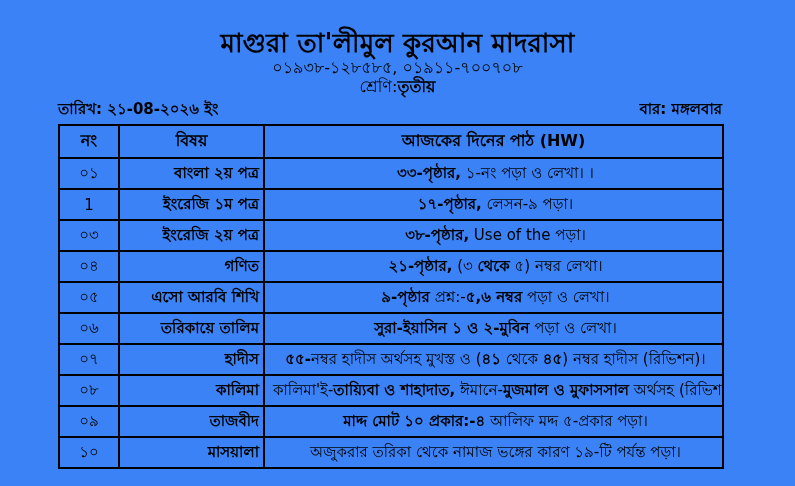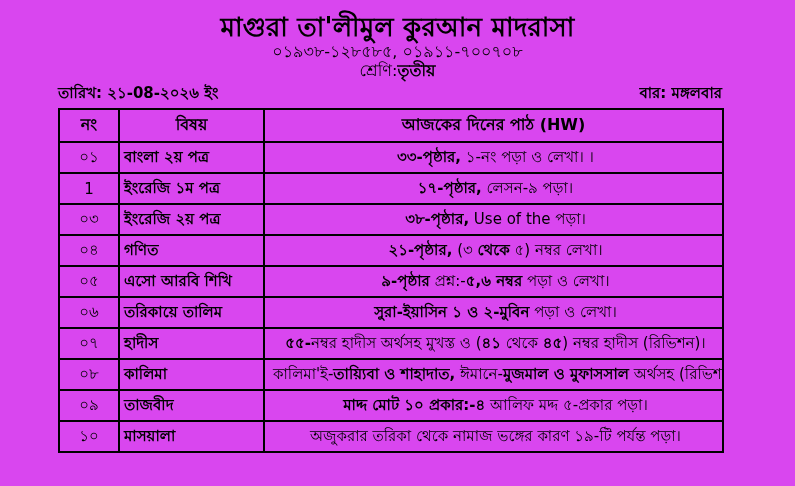--- a/index.html
+++ b/index.html
@@ -7,23 +7,23 @@
     padding: 0;
     background: #ffffff;
     color: #000000;
     font-family: "DejaVu Sans", sans-serif;
   }
   .page {
     position: relative;
     width: 795px;
     height: 486px;
     box-sizing: border-box;
-    padding-top: 12px;
+    padding-top: 28px;
     overflow: hidden;
-    background: #d946ef;
+    background: #3b82f6;
   }
   .head { text-align: center; line-height: 1.18; }
   .title {
     margin: 0;
     font-size: 26px;
     font-weight: bold;
     letter-spacing: 0.2px;
   }
   .addr  { font-size: 16px; margin-top: 1px; }
   .phone { font-size: 16px; }
@@ -50,21 +50,21 @@
     white-space: nowrap;
   }
   .hw-table th {
     height: 26px;
     font-size: 16px;
     font-weight: bold;
     text-align: center;
   }
   .hw-table td { height: 29px; font-size: 15px; }
   td.c-no { text-align: center; }
-  td.c-subject { text-align: left; font-weight: bold; }
+  td.c-subject { text-align: right; font-weight: bold; }
   td.c-hw { text-align: center; padding-left: 8px; }
   .seg-b { font-weight: bold; }
 </style>
 </head>
 <body>
 
 <div class="page">
 
   <div class="head">
     <h1 class="title">মাগুরা তা'লীমুল কুরআন মাদরাসা</h1>

